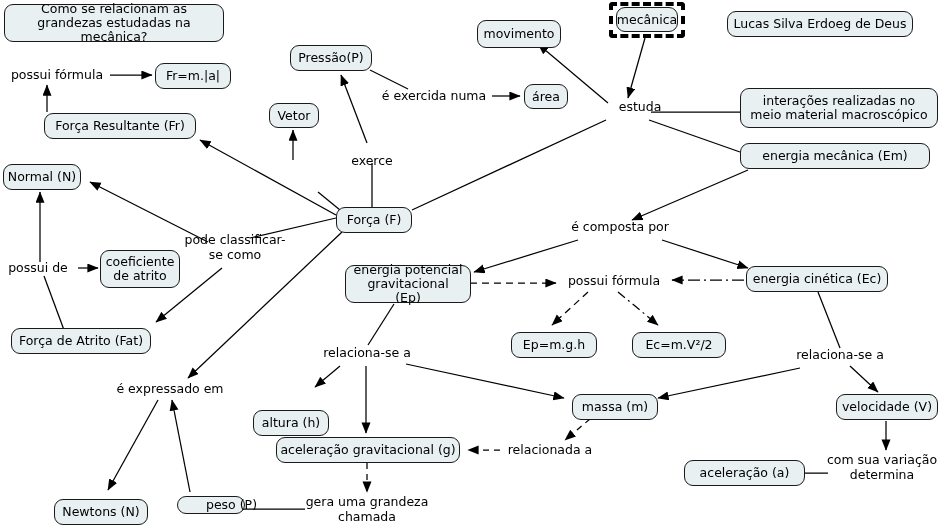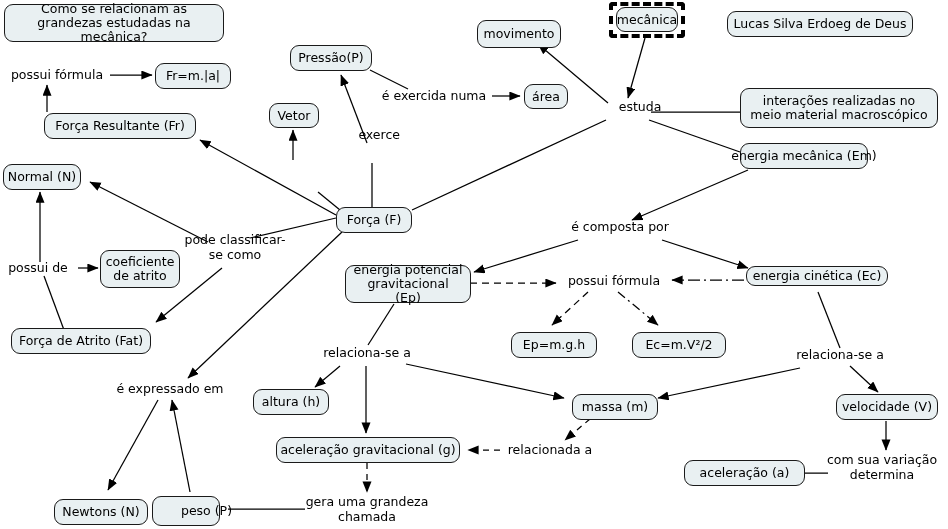--- a/index.html
+++ b/index.html
@@ -182,52 +182,52 @@
   <div class="node" style="left:3px;top:164px;width:78px;height:26px;">Normal (N)</div>
 
   <div class="node wrap" style="left:100px;top:250px;width:80px;height:38px;">coeficiente de atrito</div>
 
   <div class="node" style="left:11px;top:328px;width:140px;height:26px;">Força de Atrito (Fat)</div>
 
   <div class="node" style="left:336px;top:207px;width:76px;height:26px;">Força (F)</div>
 
   <div class="node wrap" style="left:740px;top:88px;width:198px;height:40px;">interações realizadas no meio material macroscópico</div>
 
-  <div class="node" style="left:740px;top:143px;width:128px;height:26px;">energia mecânica (Em)</div>
+  <div class="node" style="left:740px;top:143px;width:190px;height:26px;">energia mecânica (Em)</div>
 
   <div class="node wrap" style="left:345px;top:265px;width:126px;height:38px;">energia potencial gravitacional (Ep)</div>
 
-  <div class="node" style="left:746px;top:266px;width:142px;height:20px;">energia cinética (Ec)</div>
+  <div class="node" style="left:746px;top:266px;width:142px;height:26px;">energia cinética (Ec)</div>
 
   <div class="node" style="left:511px;top:332px;width:86px;height:26px;">Ep=m.g.h</div>
 
   <div class="node" style="left:632px;top:332px;width:94px;height:26px;">Ec=m.V²/2</div>
 
-  <div class="node" style="left:253px;top:389px;width:76px;height:26px;">altura (h)</div>
+  <div class="node" style="left:253px;top:410px;width:76px;height:26px;">altura (h)</div>
 
   <div class="node" style="left:276px;top:437px;width:184px;height:26px;">aceleração gravitacional (g)</div>
 
   <div class="node" style="left:572px;top:394px;width:86px;height:26px;">massa (m)</div>
 
   <div class="node" style="left:836px;top:394px;width:102px;height:26px;">velocidade (V)</div>
 
   <div class="node" style="left:684px;top:460px;width:121px;height:26px;">aceleração (a)</div>
 
   <div class="node" style="left:54px;top:499px;width:94px;height:26px;">Newtons (N)</div>
 
-  <div class="node" style="left:152px;top:496px;width:68px;height:30px;padding-left:48px;">peso (P)</div>
+  <div class="node" style="left:177px;top:496px;width:68px;height:18px;padding-left:48px;">peso (P)</div>
 
   <div class="lbl" style="left:5px;top:68px;width:104px;">possui fórmula</div>
 
   <div class="lbl" style="left:0px;top:261px;width:76px;">possui de</div>
 
   <div class="lbl wrap" style="left:183px;top:232px;width:104px;line-height:15px;">pode classificar-se como</div>
 
 
-  <div class="lbl" style="left:344px;top:128px;width:56px;text-align:right;">exerce</div>
+  <div class="lbl" style="left:344px;top:154px;width:56px;">exerce</div>
 
   <div class="lbl" style="left:378px;top:89px;width:112px;">é exercida numa</div>
 
   <div class="lbl" style="left:604px;top:100px;width:50px;margin-left:11px;">estuda</div>
 
   <div class="lbl" style="left:562px;top:220px;width:116px;">é composta por</div>
 
   <div class="lbl" style="left:560px;top:274px;width:108px;">possui fórmula</div>
 
   <div class="lbl" style="left:319px;top:346px;width:96px;">relaciona-se a</div>

